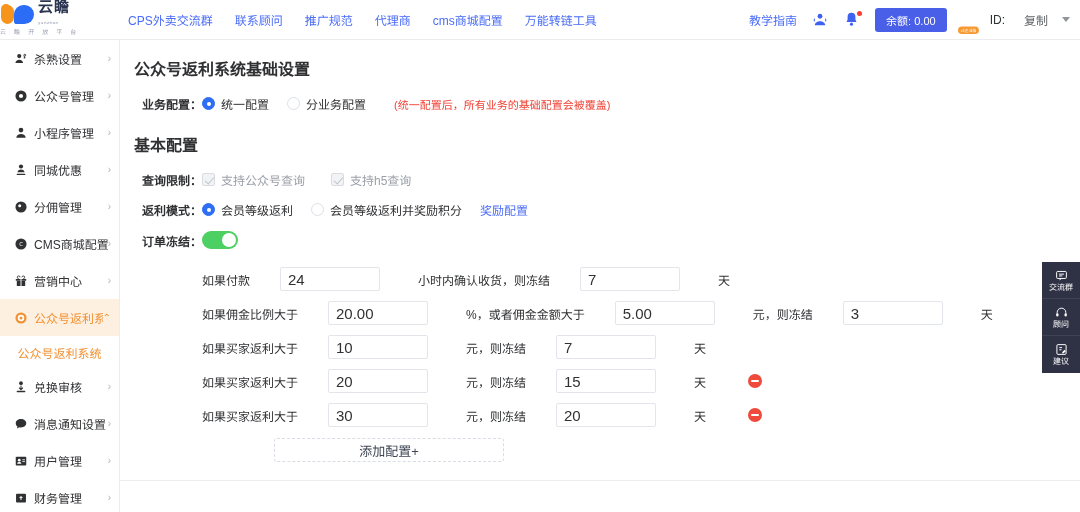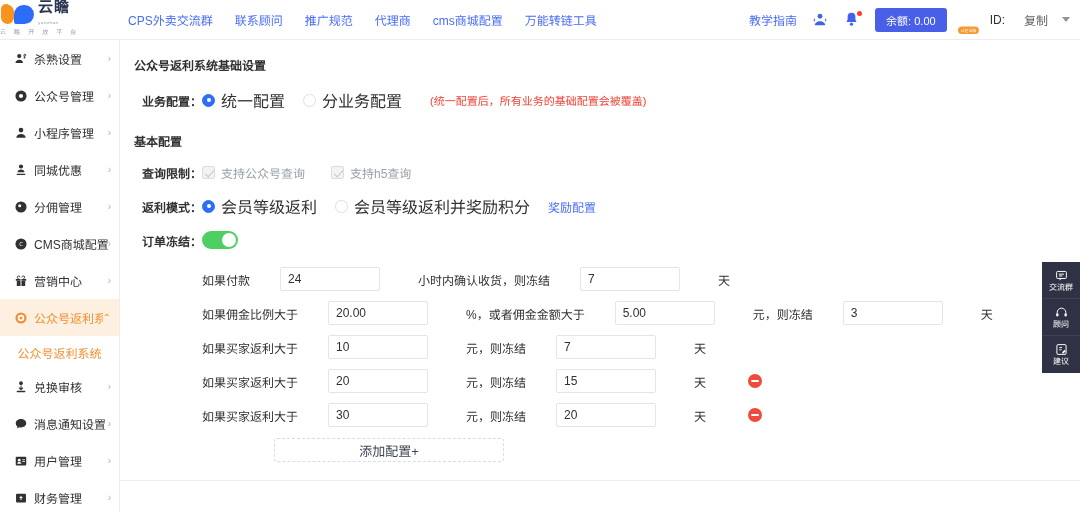--- a/index.html
+++ b/index.html
@@ -151,41 +151,41 @@
     padding: 0 4px; margin-right: 64px; white-space: nowrap;
   }
   .tab.active { color: #f29133; font-weight: 700; }
   .tab.active::after {
     content: ""; position: absolute; left: 0; right: 0; bottom: -1px;
     height: 2px; background: #f29133;
   }
 
   .panel { padding: 16px 0 0 14px; }
   .section-title {
-    font-size: 12px; font-weight: 700; color: #303133; margin-bottom: 15px;
+    font-size: 16px; font-weight: 700; color: #303133; margin-bottom: 15px;
   }
   .form-row { display: flex; align-items: center; margin-bottom: 13px; }
   .form-label {
     width: 68px; flex: 0 0 68px; text-align: left;
     font-size: 12px; color: #303133; font-weight: 700;
     padding-left: 8px;
   }
 
   .radio { display: flex; align-items: center; cursor: pointer; margin-right: 18px; }
   .radio .dot {
     width: 13px; height: 13px; border-radius: 50%;
     border: 1px solid #dcdfe6; background: #fff; margin-right: 6px;
     position: relative; flex: 0 0 13px;
   }
   .radio.checked .dot { border-color: #2d6ef5; background: #2d6ef5; }
   .radio.checked .dot::after {
     content: ""; position: absolute; left: 3.5px; top: 3.5px;
     width: 4px; height: 4px; border-radius: 50%; background: #fff;
   }
-  .radio .rlabel { font-size: 16px; color: #303133; white-space: nowrap; }
+  .radio .rlabel { font-size: 12px; color: #303133; white-space: nowrap; }
 
   .hint-red { font-size: 11px; color: #f04134; margin-left: 10px; white-space: nowrap; }
   .link-blue { font-size: 12px; color: #4a6cf7; cursor: pointer; margin-left: 8px; }
 
   .ckbox { display: flex; align-items: center; margin-right: 26px; cursor: default; }
   .ckbox .box {
     width: 13px; height: 13px; border: 1px solid #d9dde3; border-radius: 2px;
     background: #f2f3f5; margin-right: 6px; position: relative; flex: 0 0 13px;
   }
   .ckbox.checked .box::after {
@@ -202,21 +202,21 @@
   .switch::after {
     content: ""; position: absolute; right: 2px; top: 2px;
     width: 14px; height: 14px; border-radius: 50%; background: #ffffff;
   }
 
   .cond-rows { padding-left: 68px; margin-top: 13px; }
   .cond-row { display: flex; align-items: center; height: 34px; gap: 24px; }
   .cond-text { font-size: 12px; color: #303133; white-space: nowrap; }
   .inp {
     height: 24px; border: 1px solid #e2e5ea; border-radius: 2px;
-    background: #ffffff; font-size: 12px; color: #303133;
+    background: #ffffff; font-size: 15px; color: #303133;
     padding: 0 7px; outline: none; font-family: inherit;
   }
   .w-small { width: 100px; }
   .mr6 { margin-right: 6px; }
   .ml10 { margin-left: 14px; }
 
   .del-btn {
     width: 14px; height: 14px; border-radius: 50%; background: #ee4b3c;
     position: relative; cursor: pointer; margin-left: 18px; flex: 0 0 14px;
   }

